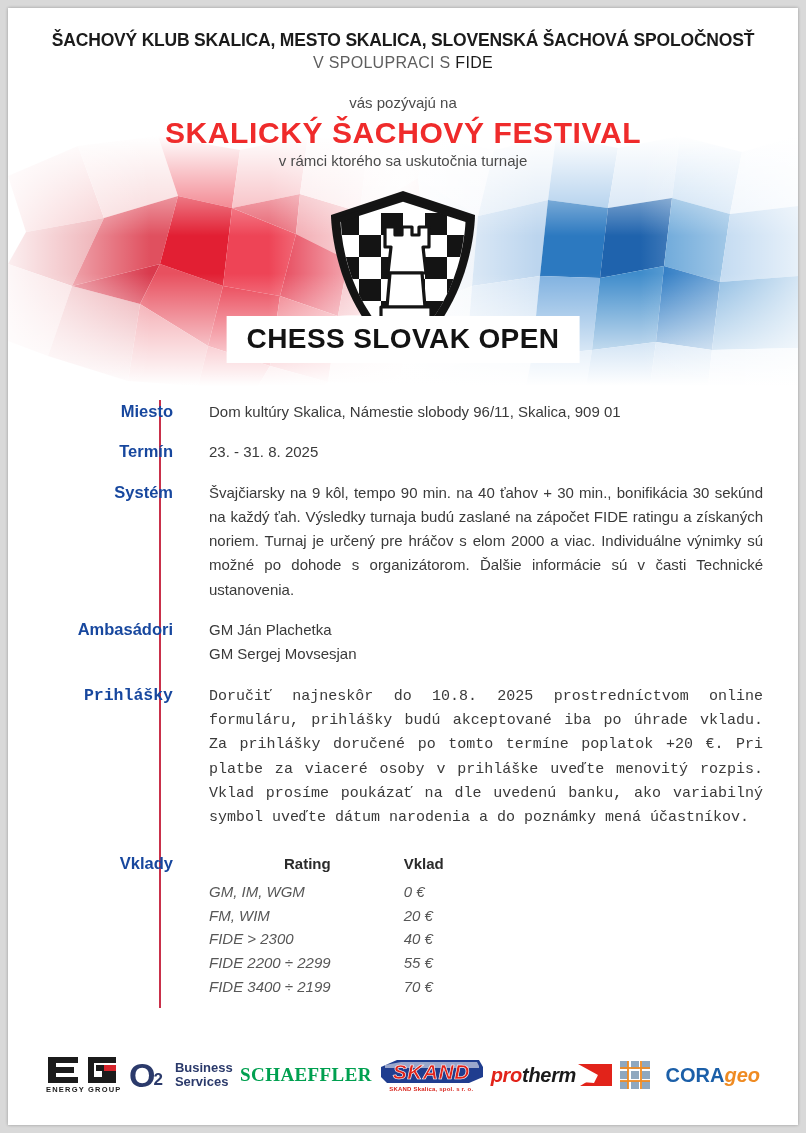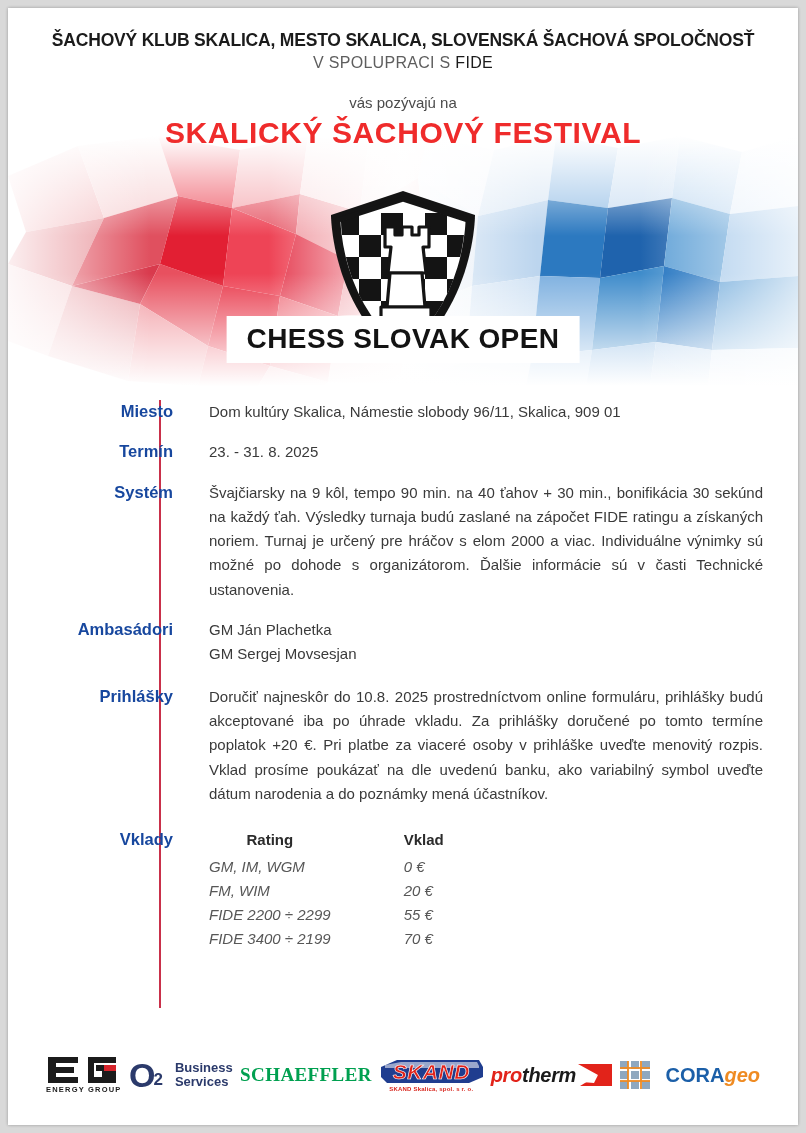--- a/index.html
+++ b/index.html
@@ -140,21 +140,21 @@
     color: #3a3a3a;
     line-height: 1.62;
     width: 605px;
   }
   .row-value.justify { text-align: justify; padding-right: 33px; }
   .row-value .nm { display: block; }
 
   
   .fee-table { border-collapse: collapse; }
   .fee-table th {
-    text-align: center;
+    text-align: right;
     font-size: 15px;
     font-weight: bold;
     color: #2b2b2b;
     padding: 0 0 3px 0;
     font-style: normal;
   }
   .fee-table th.c2, .fee-table td.c2 { padding-left: 73px; }
   .fee-table td {
     font-size: 15px;
     font-style: italic;
@@ -243,20 +243,21 @@
 </head>
 <body>
 
 <div id="page">
 
   <div class="hdr">
     <div class="hdr-org">ŠACHOVÝ KLUB SKALICA, MESTO SKALICA, SLOVENSKÁ ŠACHOVÁ SPOLOČNOSŤ</div>
     <div class="hdr-coop"><span>V SPOLUPRACI S </span><b>FIDE</b></div>
     <div class="hdr-invite">vás pozývajú na</div>
     <div class="hdr-festival">SKALICKÝ ŠACHOVÝ FESTIVAL</div>
+    <div class="hdr-sub">v rámci ktorého sa uskutočnia turnaje</div>
   </div>
 
   <div id="banner">
     <svg viewBox="0 0 790 250" preserveAspectRatio="none">
       <defs>
         <linearGradient id="fadeTop" x1="0" y1="0" x2="0" y2="1">
           <stop offset="0" stop-color="#ffffff" stop-opacity="1"></stop>
           <stop offset="0.40" stop-color="#ffffff" stop-opacity="0"></stop>
         </linearGradient>
         <linearGradient id="fadeBot" x1="0" y1="0" x2="0" y2="1">
@@ -414,21 +415,21 @@
       </div>
 
       <div class="row">
         <div class="row-label">Ambasádori</div>
         <div class="row-value">
           <span class="nm">GM Ján Plachetka</span>
           <span class="nm">GM Sergej Movsesjan</span>
         </div>
       </div>
 
-      <div class="row" style="margin-top:18px;">
+      <div class="row" style="margin-top:18px;font-family:Liberation Mono, monospace;">
         <div class="row-label">Prihlášky</div>
         <div class="row-value justify">Doručiť najneskôr do 10.8. 2025 prostredníctvom online formuláru, prihlášky budú akceptované iba po úhrade vkladu. Za prihlášky doručené po tomto termíne poplatok +20 €. Pri platbe za viaceré osoby v prihláške uveďte menovitý rozpis. Vklad prosíme poukázať na dle uvedenú banku, ako variabilný symbol uveďte dátum narodenia a do poznámky mená účastníkov.</div>
       </div>
 
       <div class="row" style="margin-top:22px;">
         <div class="row-label">Vklady</div>
         <div class="row-value">
           <table class="fee-table">
             <thead>
               <tr>
@@ -437,20 +438,24 @@
               </tr>
             </thead>
             <tbody>
               <tr>
                 <td>GM, IM, WGM</td>
                 <td class="c2">0 €</td>
               </tr>
               <tr>
                 <td>FM, WIM</td>
                 <td class="c2">20 €</td>
+              </tr>
+              <tr>
+                <td>FIDE &gt; 2300</td>
+                <td class="c2">40 €</td>
               </tr>
               <tr>
                 <td>FIDE 2200 ÷ 2299</td>
                 <td class="c2">55 €</td>
               </tr>
               <tr>
                 <td>FIDE 3400 ÷ 2199</td>
                 <td class="c2">70 €</td>
               </tr>
             </tbody>

